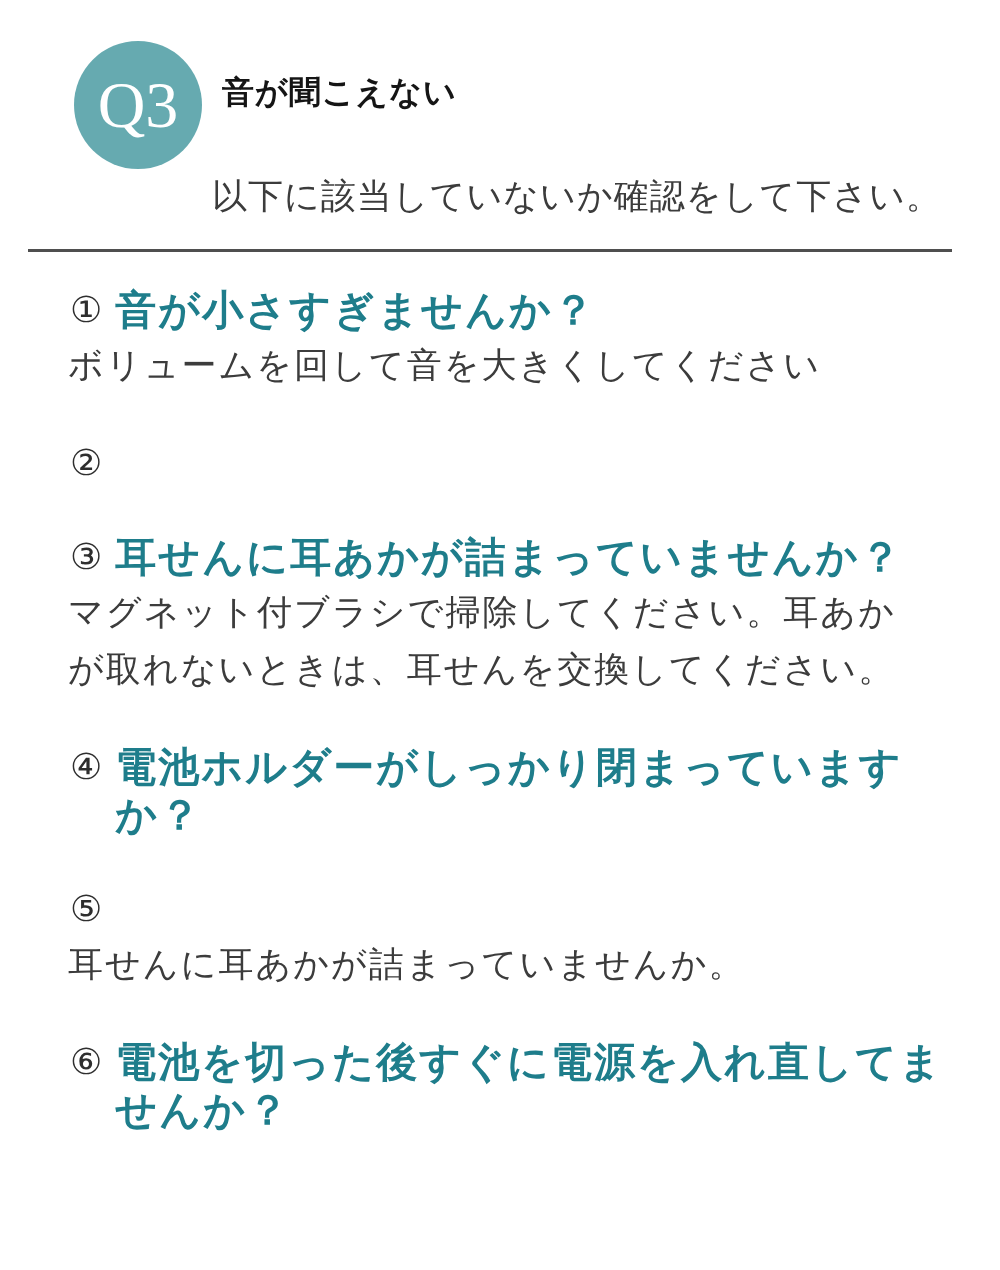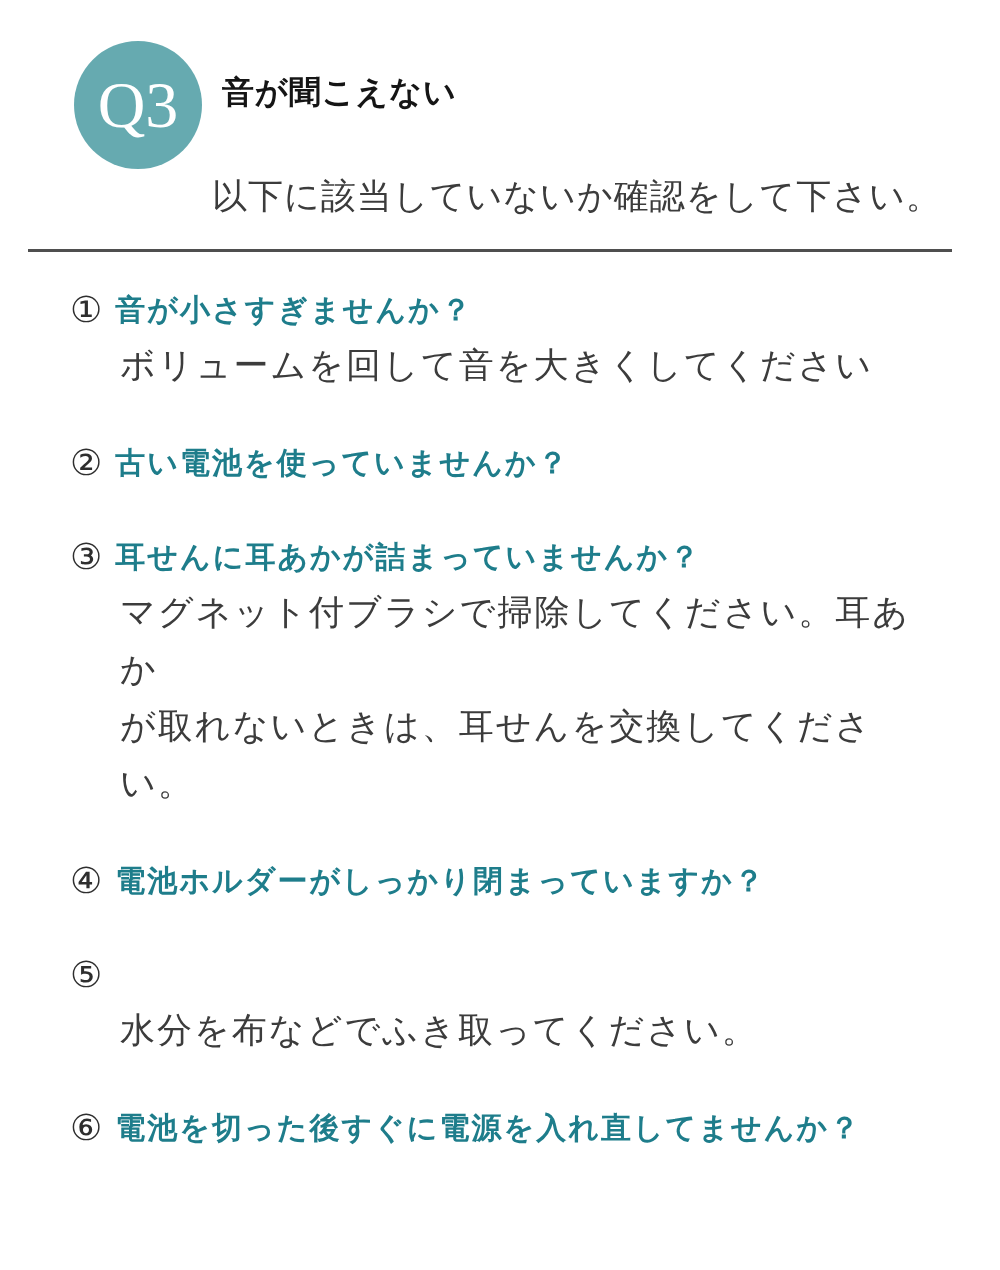--- a/index.html
+++ b/index.html
@@ -51,25 +51,25 @@
   .item{margin-bottom:46px;}
   .item-head{
     display:flex;align-items:flex-start;
     padding-left:70px;gap:13px;
   }
   .item-num{
     font-size:36px;line-height:48px;color:var(--num-text);
     flex:0 0 auto;
   }
   .item-heading{
-    font-size:30px;line-height:48px;font-weight:bold;
+    font-size:41px;line-height:48px;font-weight:bold;
     color:var(--accent);letter-spacing:2px;
   }
   .item-body{
-    margin:2px 40px 0 120px;
+    margin:2px 40px 0 68px;
     font-size:35px;line-height:57px;
     color:var(--body-text);letter-spacing:2px;
     white-space:pre-line;
   }
 </style>
 </head>
 <body>
 
 <div class="page">
 
@@ -87,21 +87,20 @@
       <div class="item-head">
         <span class="item-num">①</span>
         <span class="item-heading">音が小さすぎませんか？</span>
       </div>
       <p class="item-body">ボリュームを回して音を大きくしてください</p>
     </div>
 
     <div class="item">
       <div class="item-head">
         <span class="item-num">②</span>
-        <span class="item-heading">古い電池を使っていませんか？</span>
       </div>
     </div>
 
     <div class="item">
       <div class="item-head">
         <span class="item-num">③</span>
         <span class="item-heading">耳せんに耳あかが詰まっていませんか？</span>
       </div>
       <p class="item-body">マグネット付ブラシで掃除してください。耳あか
 が取れないときは、耳せんを交換してください。</p>
@@ -111,21 +110,21 @@
       <div class="item-head">
         <span class="item-num">④</span>
         <span class="item-heading">電池ホルダーがしっかり閉まっていますか？</span>
       </div>
     </div>
 
     <div class="item">
       <div class="item-head">
         <span class="item-num">⑤</span>
       </div>
-      <p class="item-body">水分を布などでふき取ってください。</p>
+      <p class="item-body">耳せんに耳あかが詰まっていませんか。</p>
     </div>
 
     <div class="item">
       <div class="item-head">
         <span class="item-num">⑥</span>
         <span class="item-heading">電池を切った後すぐに電源を入れ直してませんか？</span>
       </div>
 
     </div>
   </div>

